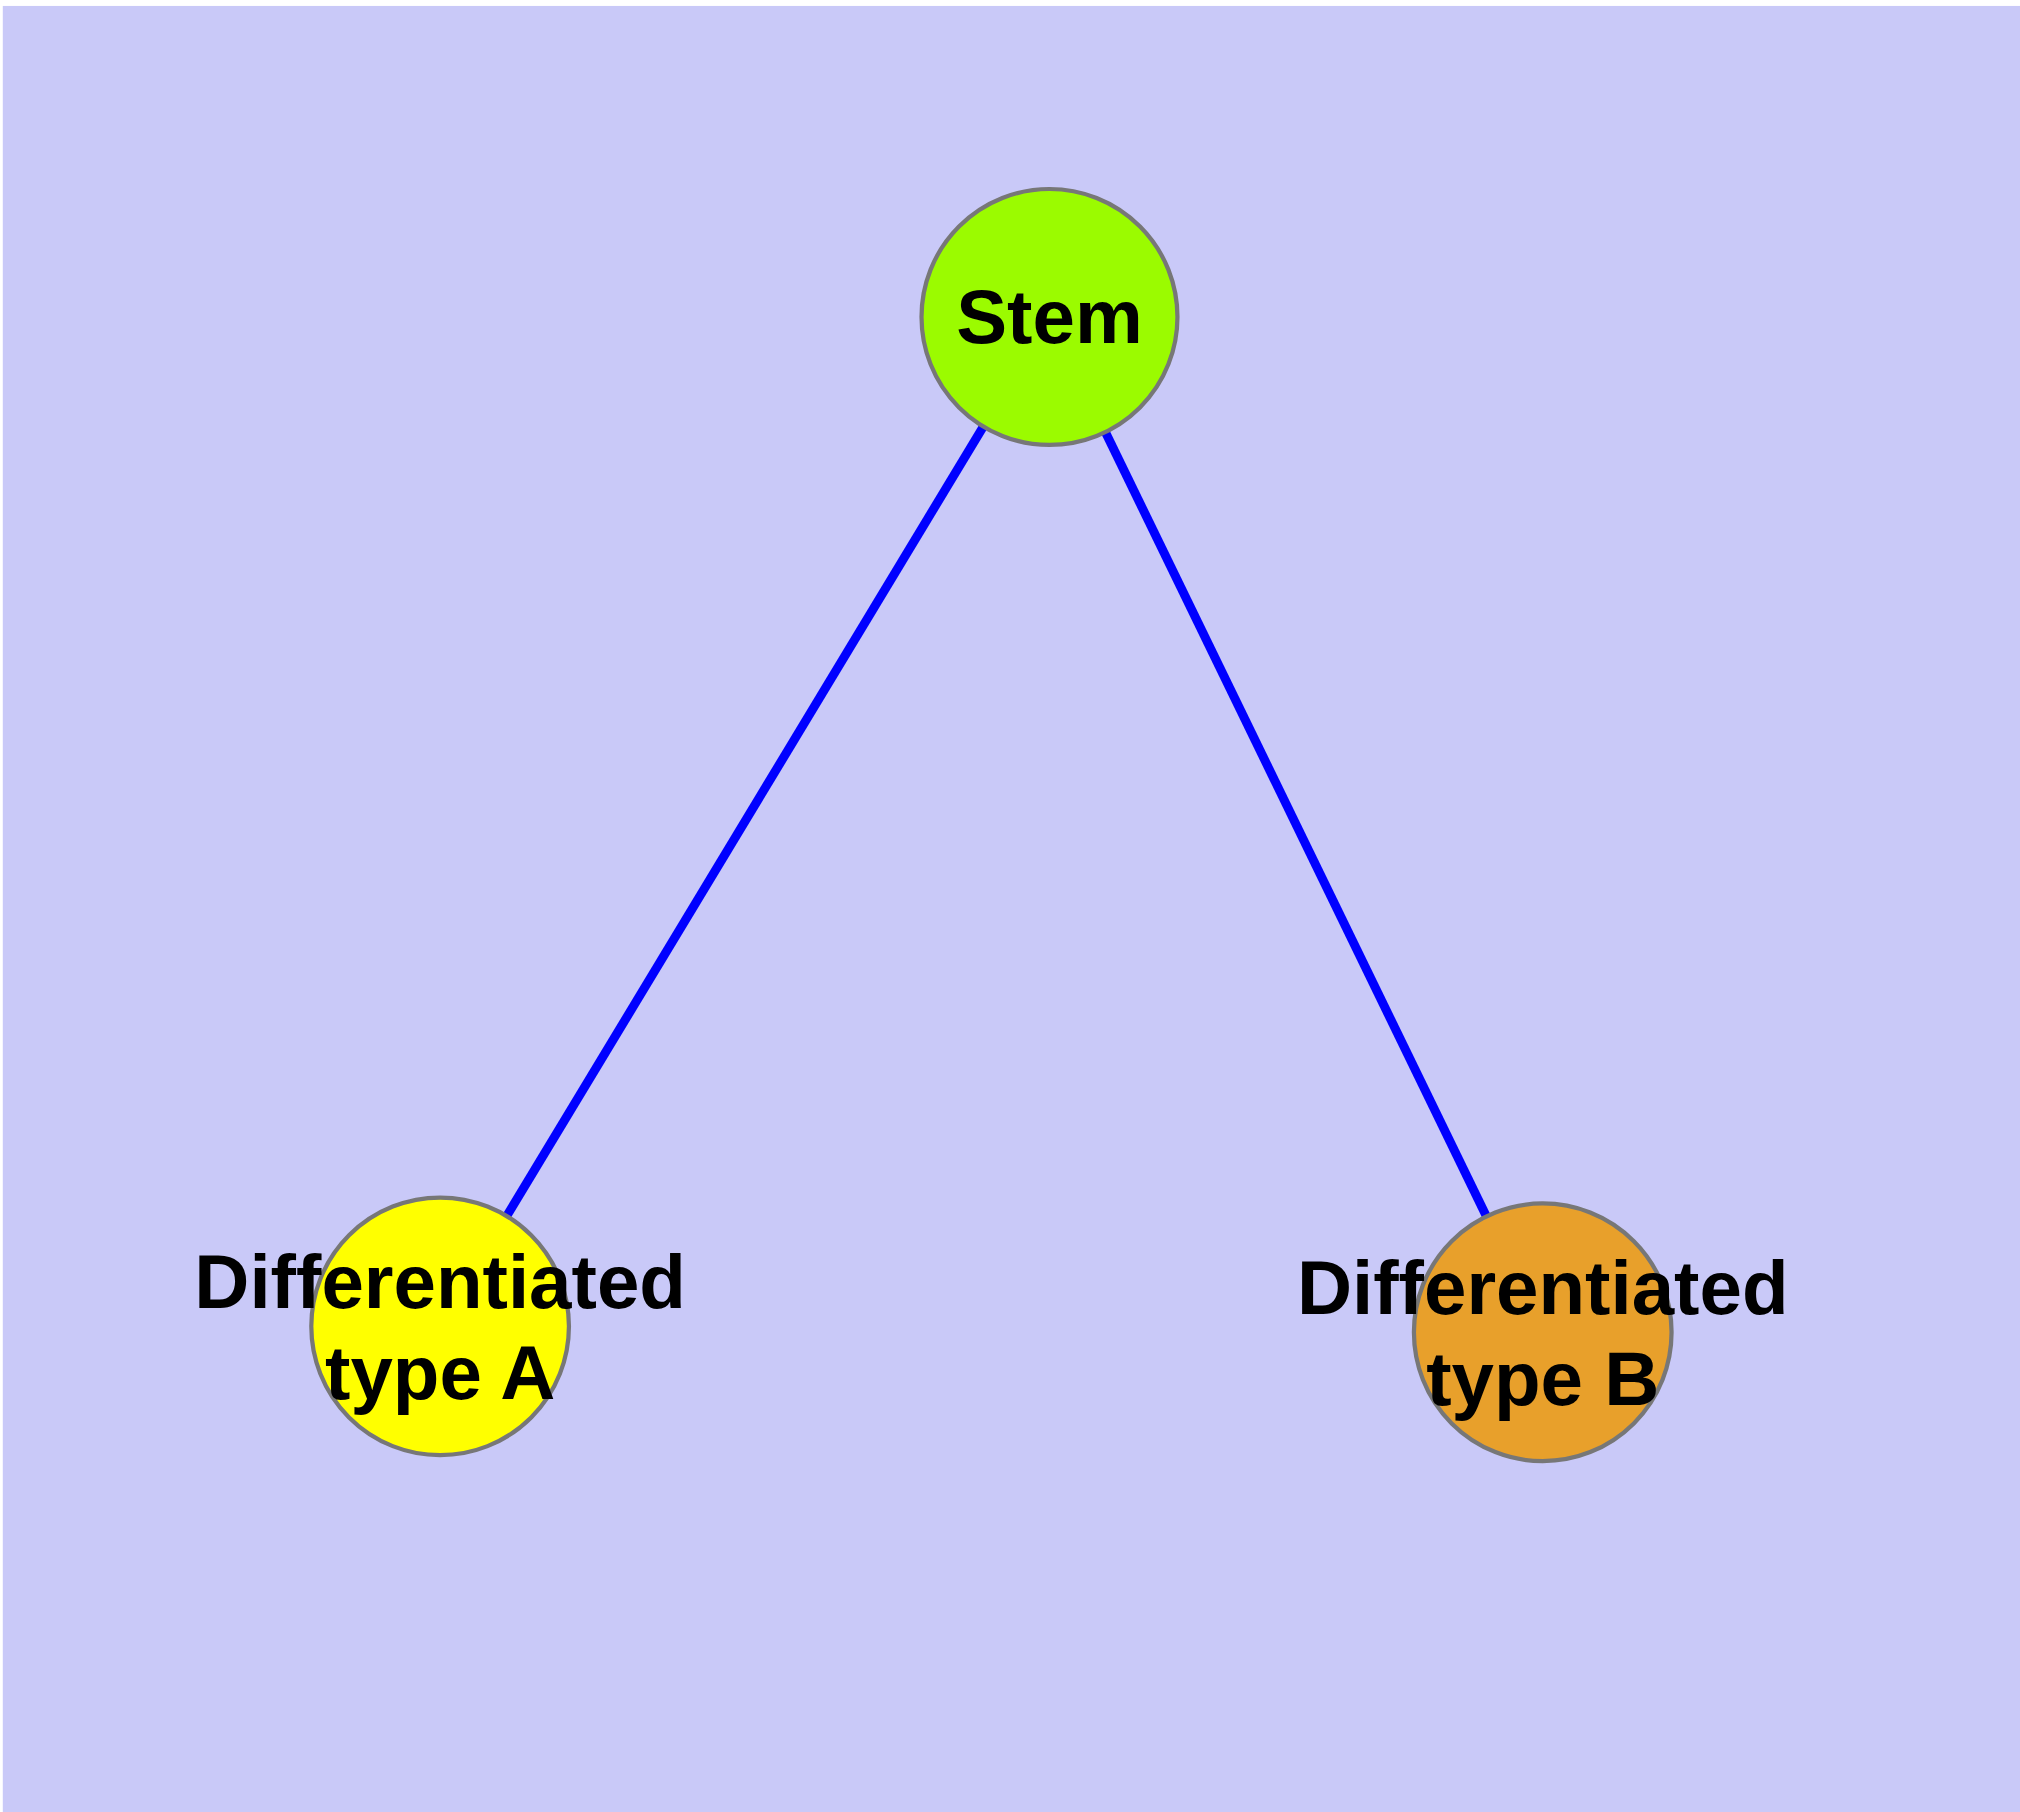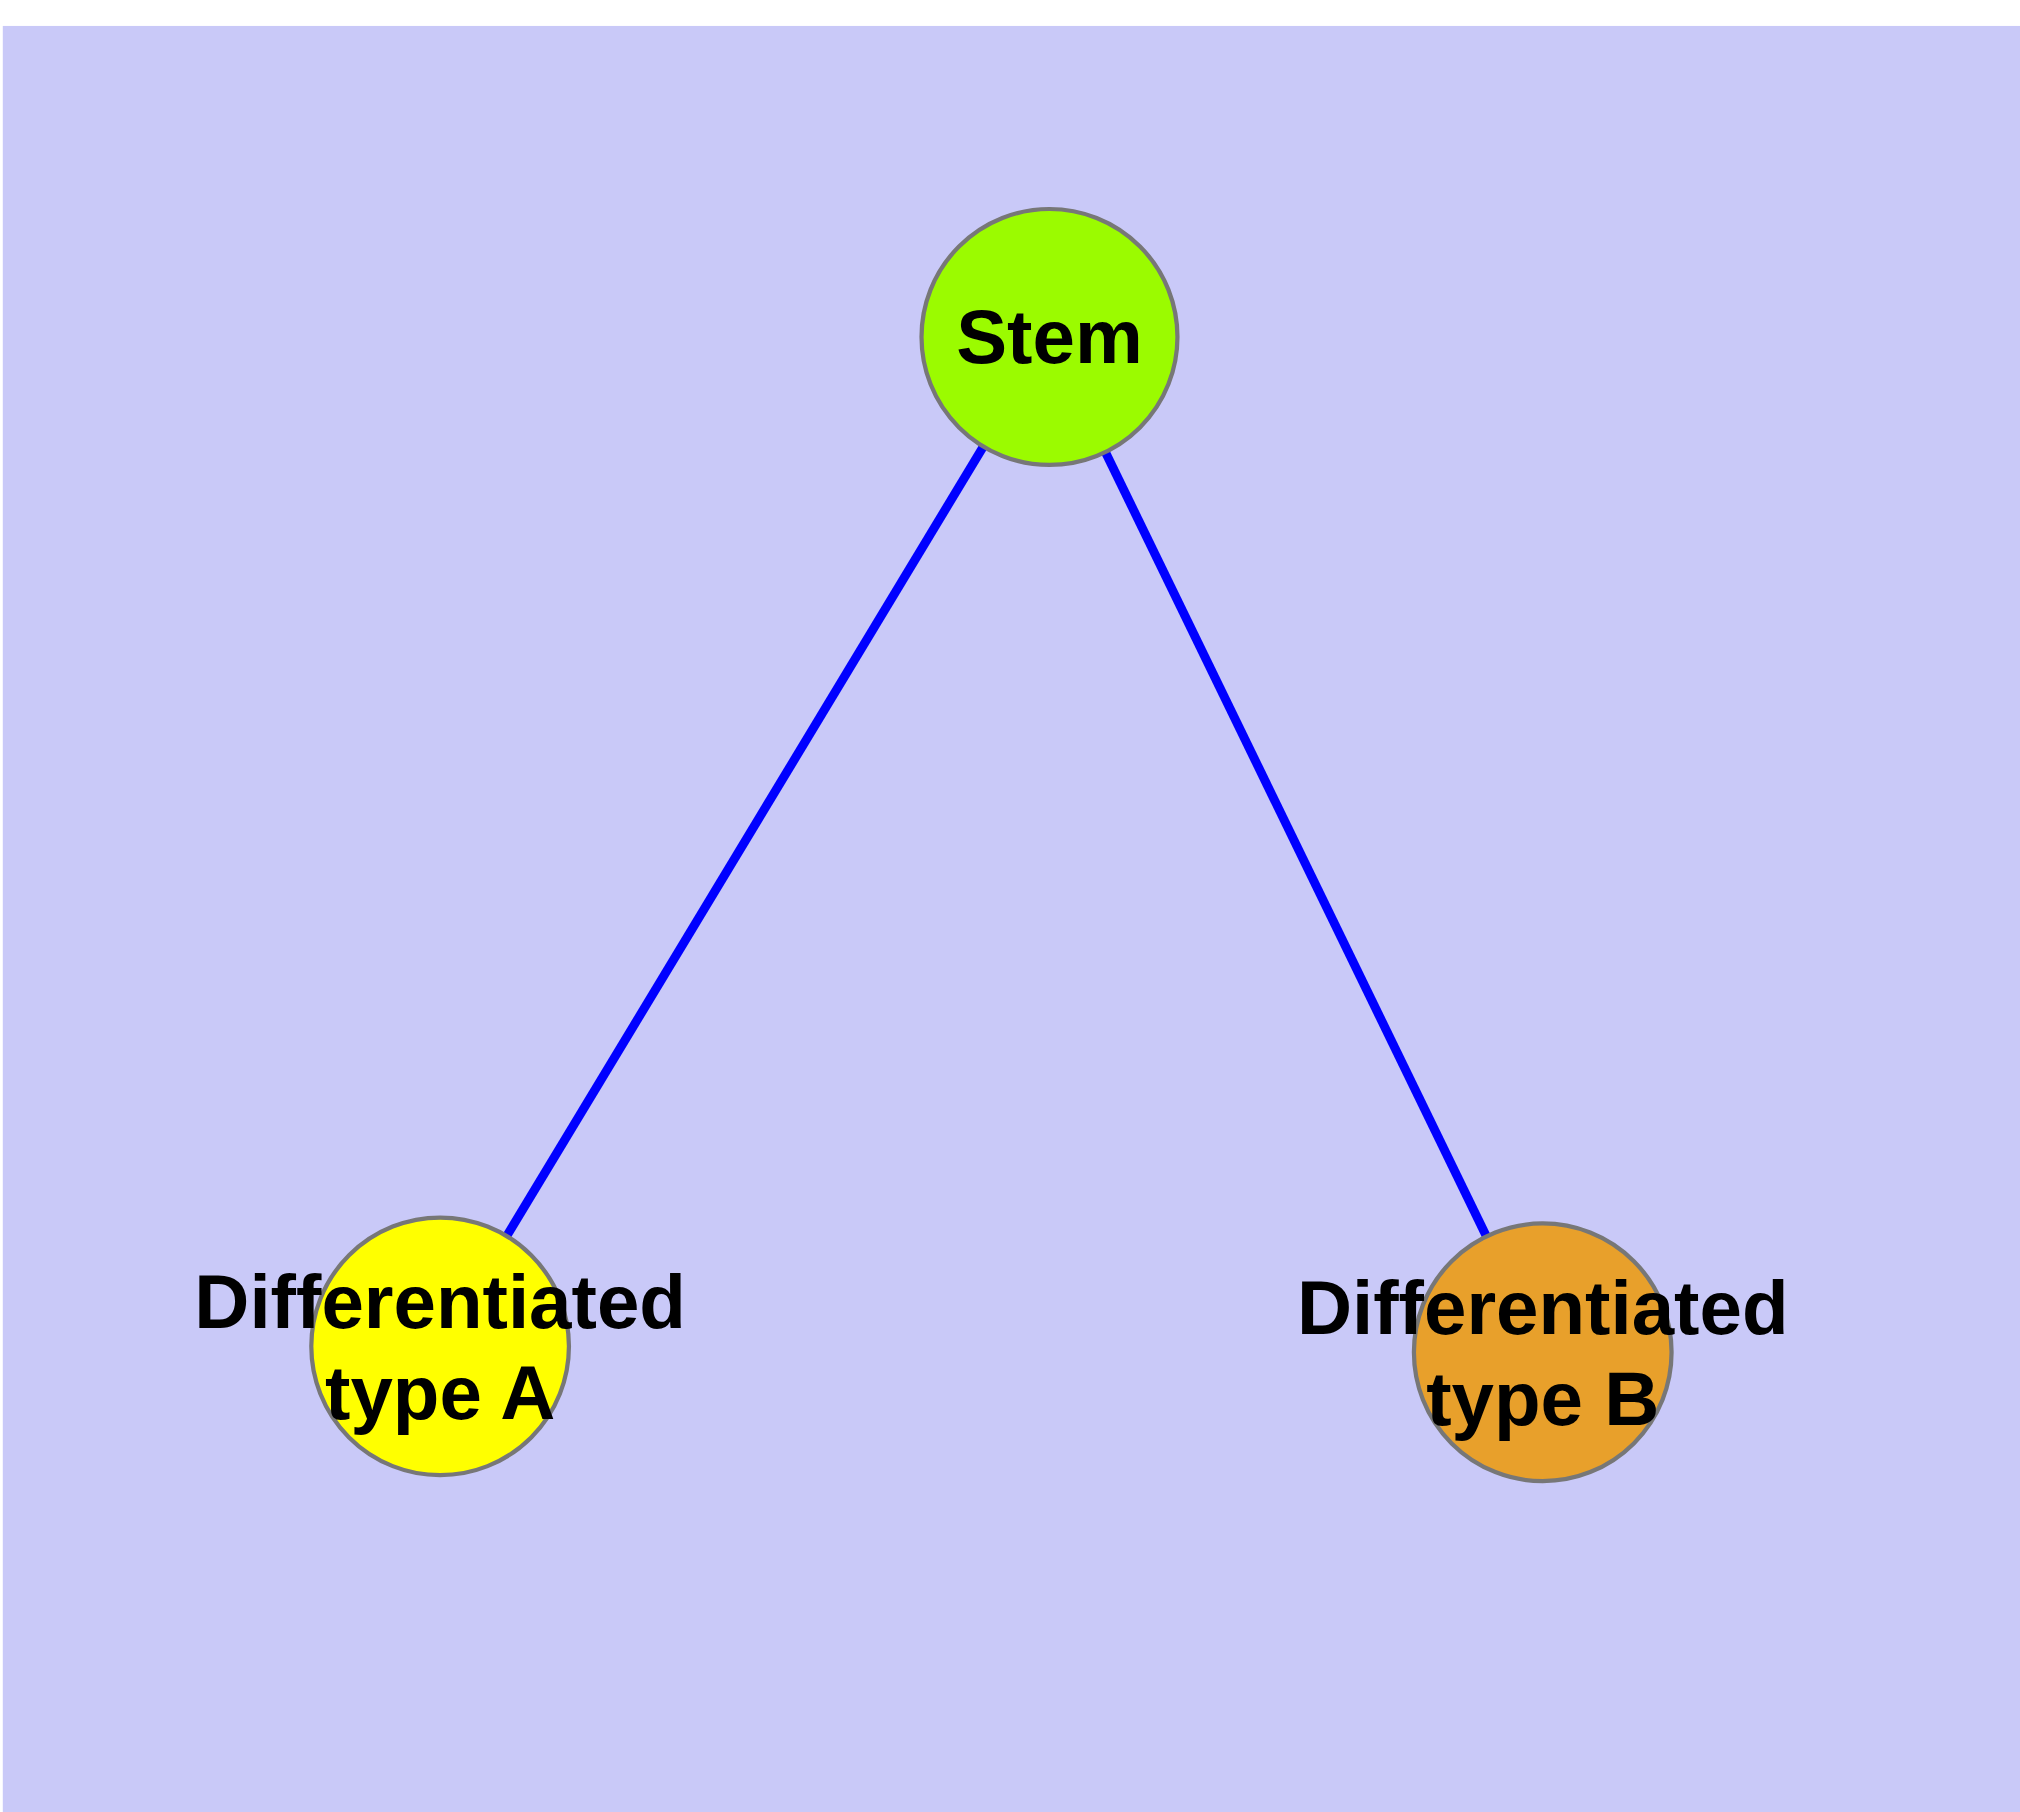--- a/index.html
+++ b/index.html
@@ -8,21 +8,20 @@
     width: 2021px;
     height: 1812px;
     background: #ffffff;
     overflow: hidden;
   }
   .stage {
     position: absolute;
     left: 0; top: 0;
     width: 2021px;
     height: 1404px;
-    margin-top: 20px;
   }
   svg { display: block; }
   .edge-line {
     stroke-width: 10.5;
     stroke-linecap: butt;
   }
   .node-circle {
     stroke-width: 5;
   }
   .node-label {

